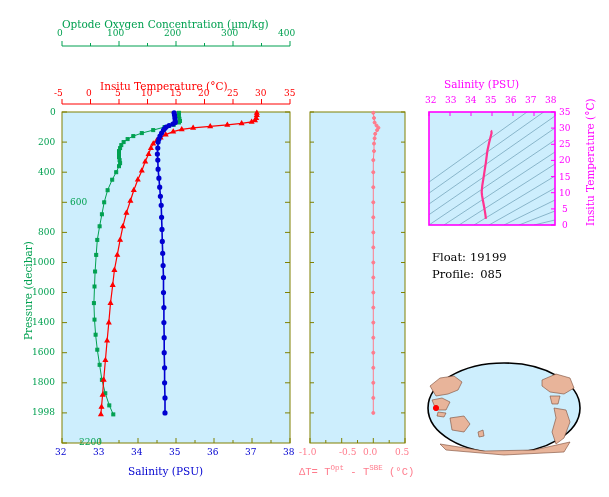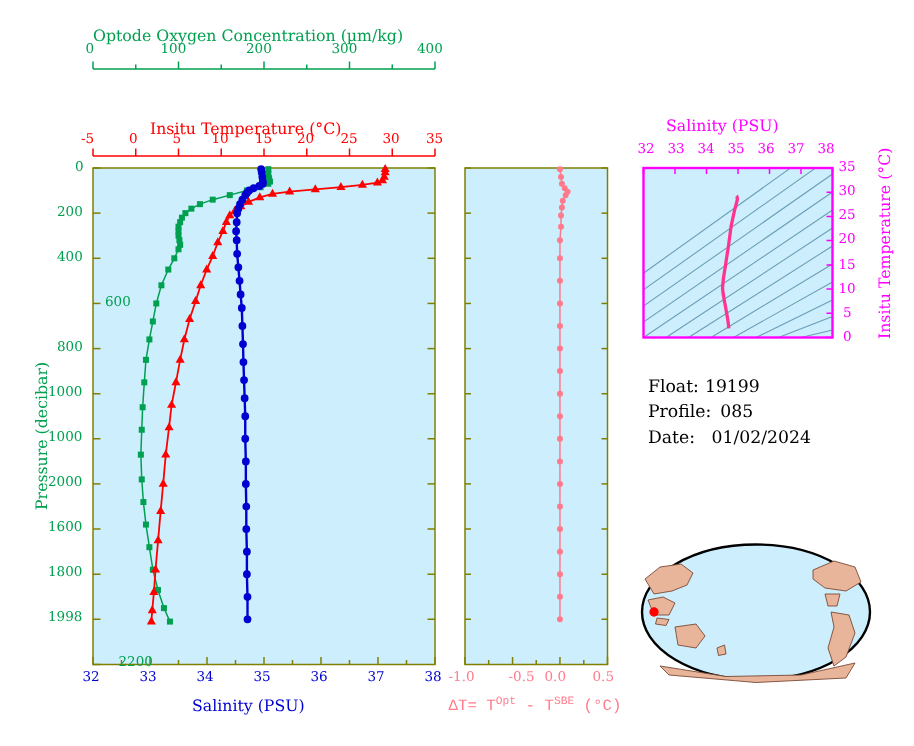--- a/index.html
+++ b/index.html
@@ -245,21 +245,21 @@
   </g>
 </svg>
 
 <div class="abs tick green" style="left:50px;top:107px;">0</div>
 <div class="abs tick green" style="left:38px;top:137px;">200</div>
 <div class="abs tick green" style="left:38px;top:167px;">400</div>
 <div class="abs tick green" style="left:38px;top:197px;margin-left:32px;">600</div>
 <div class="abs tick green" style="left:38px;top:227px;">800</div>
 <div class="abs tick green" style="left:32px;top:257px;">1000</div>
 <div class="abs tick green" style="left:32px;top:287px;">1000</div>
-<div class="abs tick green" style="left:32px;top:317px;">2000</div>
+<div class="abs tick green" style="left:32px;top:317px;">1400</div>
 <div class="abs tick green" style="left:32px;top:347px;">1600</div>
 <div class="abs tick green" style="left:32px;top:377px;">1800</div>
 <div class="abs tick green" style="left:32px;top:407px;">1998</div>
 <div class="abs tick green" style="left:32px;top:437px;margin-left:47px;">2200</div>
 
 <div class="abs tick blue" style="left:55px;top:447px;">32</div>
 <div class="abs tick blue" style="left:93px;top:447px;">33</div>
 <div class="abs tick blue" style="left:131px;top:447px;">34</div>
 <div class="abs tick blue" style="left:169px;top:447px;">35</div>
 <div class="abs tick blue" style="left:207px;top:447px;">36</div>
@@ -412,21 +412,20 @@
 <div class="abs tick magenta" style="left:559px;top:172px;">15</div>
 <div class="abs tick magenta" style="left:559px;top:188px;">10</div>
 <div class="abs tick magenta" style="left:562px;top:204px;">5</div>
 <div class="abs tick magenta" style="left:562px;top:220px;">0</div>
 
 <div class="abs lbl magenta rot" style="left:584px;top:226px;transform:rotate(-90deg);font-size:10.5px;">Insitu Temperature (°C)</div>
 
 <div class="abs" style="left:432px;top:248px;line-height:16px;">
   <div><span class="info">Float:</span><span class="info" style="margin-left:4px;">19199</span></div>
   <div><span class="info">Profile:</span><span class="info" style="margin-left:6px;">085</span></div>
-  <div><span class="info">Date:</span><span class="info" style="margin-left:11px;">01/02/2024</span></div>
 </div>
 
 <svg class="abs" style="left:424px;top:356px;" width="160" height="105" viewBox="0 0 160 105">
   <ellipse cx="80" cy="52" rx="76" ry="45" fill="#cdeefd" stroke="#000000" stroke-width="1.6"></ellipse>
   <g fill="#e8b49a" stroke="#7a4a36" stroke-width="0.6">
 
     <path d="M6,30 L16,22 L30,20 L38,26 L34,34 L24,38 L12,40 Z"></path>
     <path d="M8,44 L18,42 L26,46 L22,54 L12,54 Z"></path>
 
     <path d="M26,62 L40,60 L46,68 L40,76 L28,74 Z"></path>

